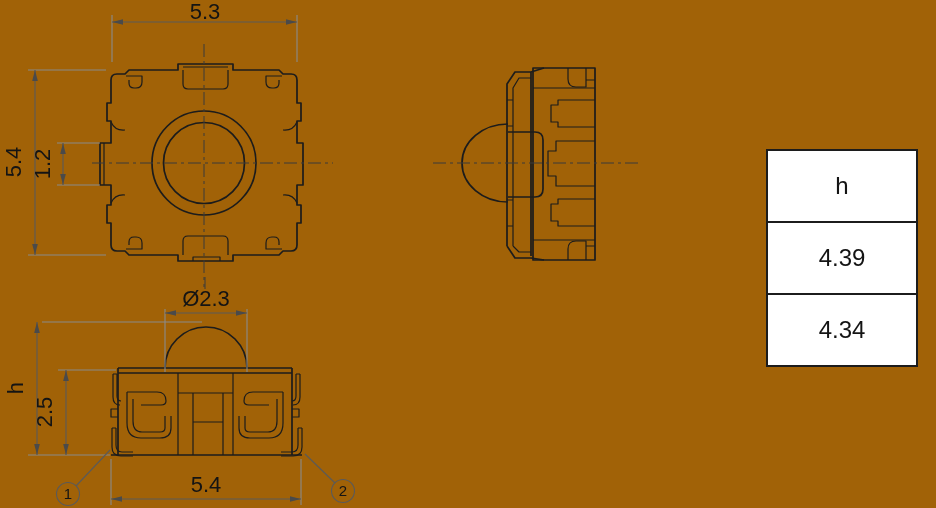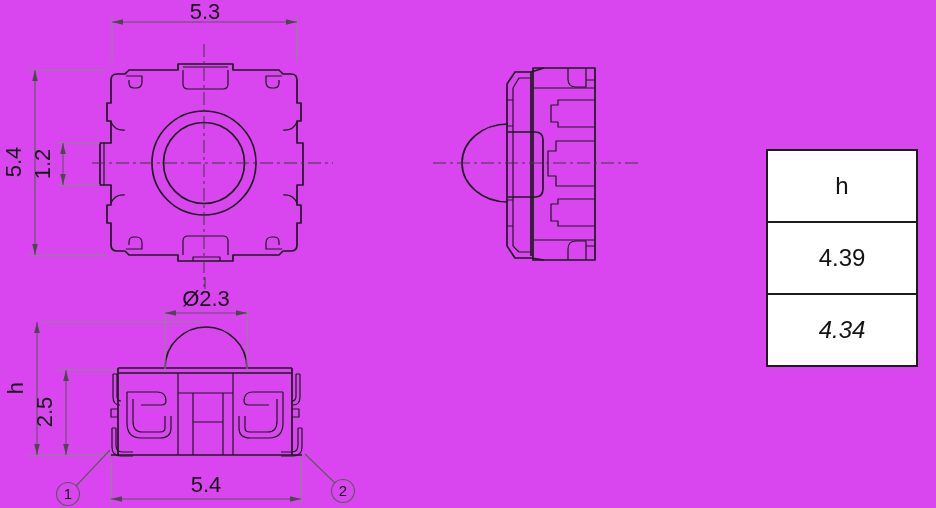--- a/index.html
+++ b/index.html
@@ -1,34 +1,34 @@
 <!DOCTYPE html>
 <html><head>
 <meta charset="utf-8">
 <style>
   html,body{margin:0;padding:0;background:#fff;}
-  .canvas{position:relative;width:936px;height:508px;background:#d946ef;overflow:hidden;
+  .canvas{position:relative;width:936px;height:508px;background:#a16207;overflow:hidden;
           font-family:"Liberation Sans",sans-serif;}
   .canvas svg{position:absolute;left:0;top:0;}
   
   .obj{stroke:#1c1c1c;stroke-width:1.7;fill:none;stroke-linejoin:round;}
   .thin{stroke:#1c1c1c;stroke-width:1.2;fill:none;stroke-linejoin:round;}
   .dim{stroke:#5a5a5a;stroke-width:1.1;fill:none;}
   .ext{stroke:#8a8a8a;stroke-width:1.1;fill:none;}
   .cl{stroke:#3a3a3a;stroke-width:1;fill:none;stroke-dasharray:13 4 3 4;}
   .arr{fill:#4a4a4a;stroke:none;}
   text{fill:#141414;}
   .dimtext{font-size:22px;}
   .callouttext{font-size:15px;}
   
   .spec-table{position:absolute;left:766px;top:149px;width:148px;
               border:2px solid #1c1c1c;background:#fff;}
   .spec-row{height:70px;display:flex;align-items:center;justify-content:center;
             font-size:24px;color:#141414;border-bottom:2px solid #1c1c1c;}
-  .spec-row:last-child{border-bottom:none;font-style:italic;}
+  .spec-row:last-child{border-bottom:none;}
 </style>
 </head>
 <body>
 
 <div class="canvas">
 
 <svg width="936" height="508" viewBox="0 0 936 508">
 
   <g>
 

